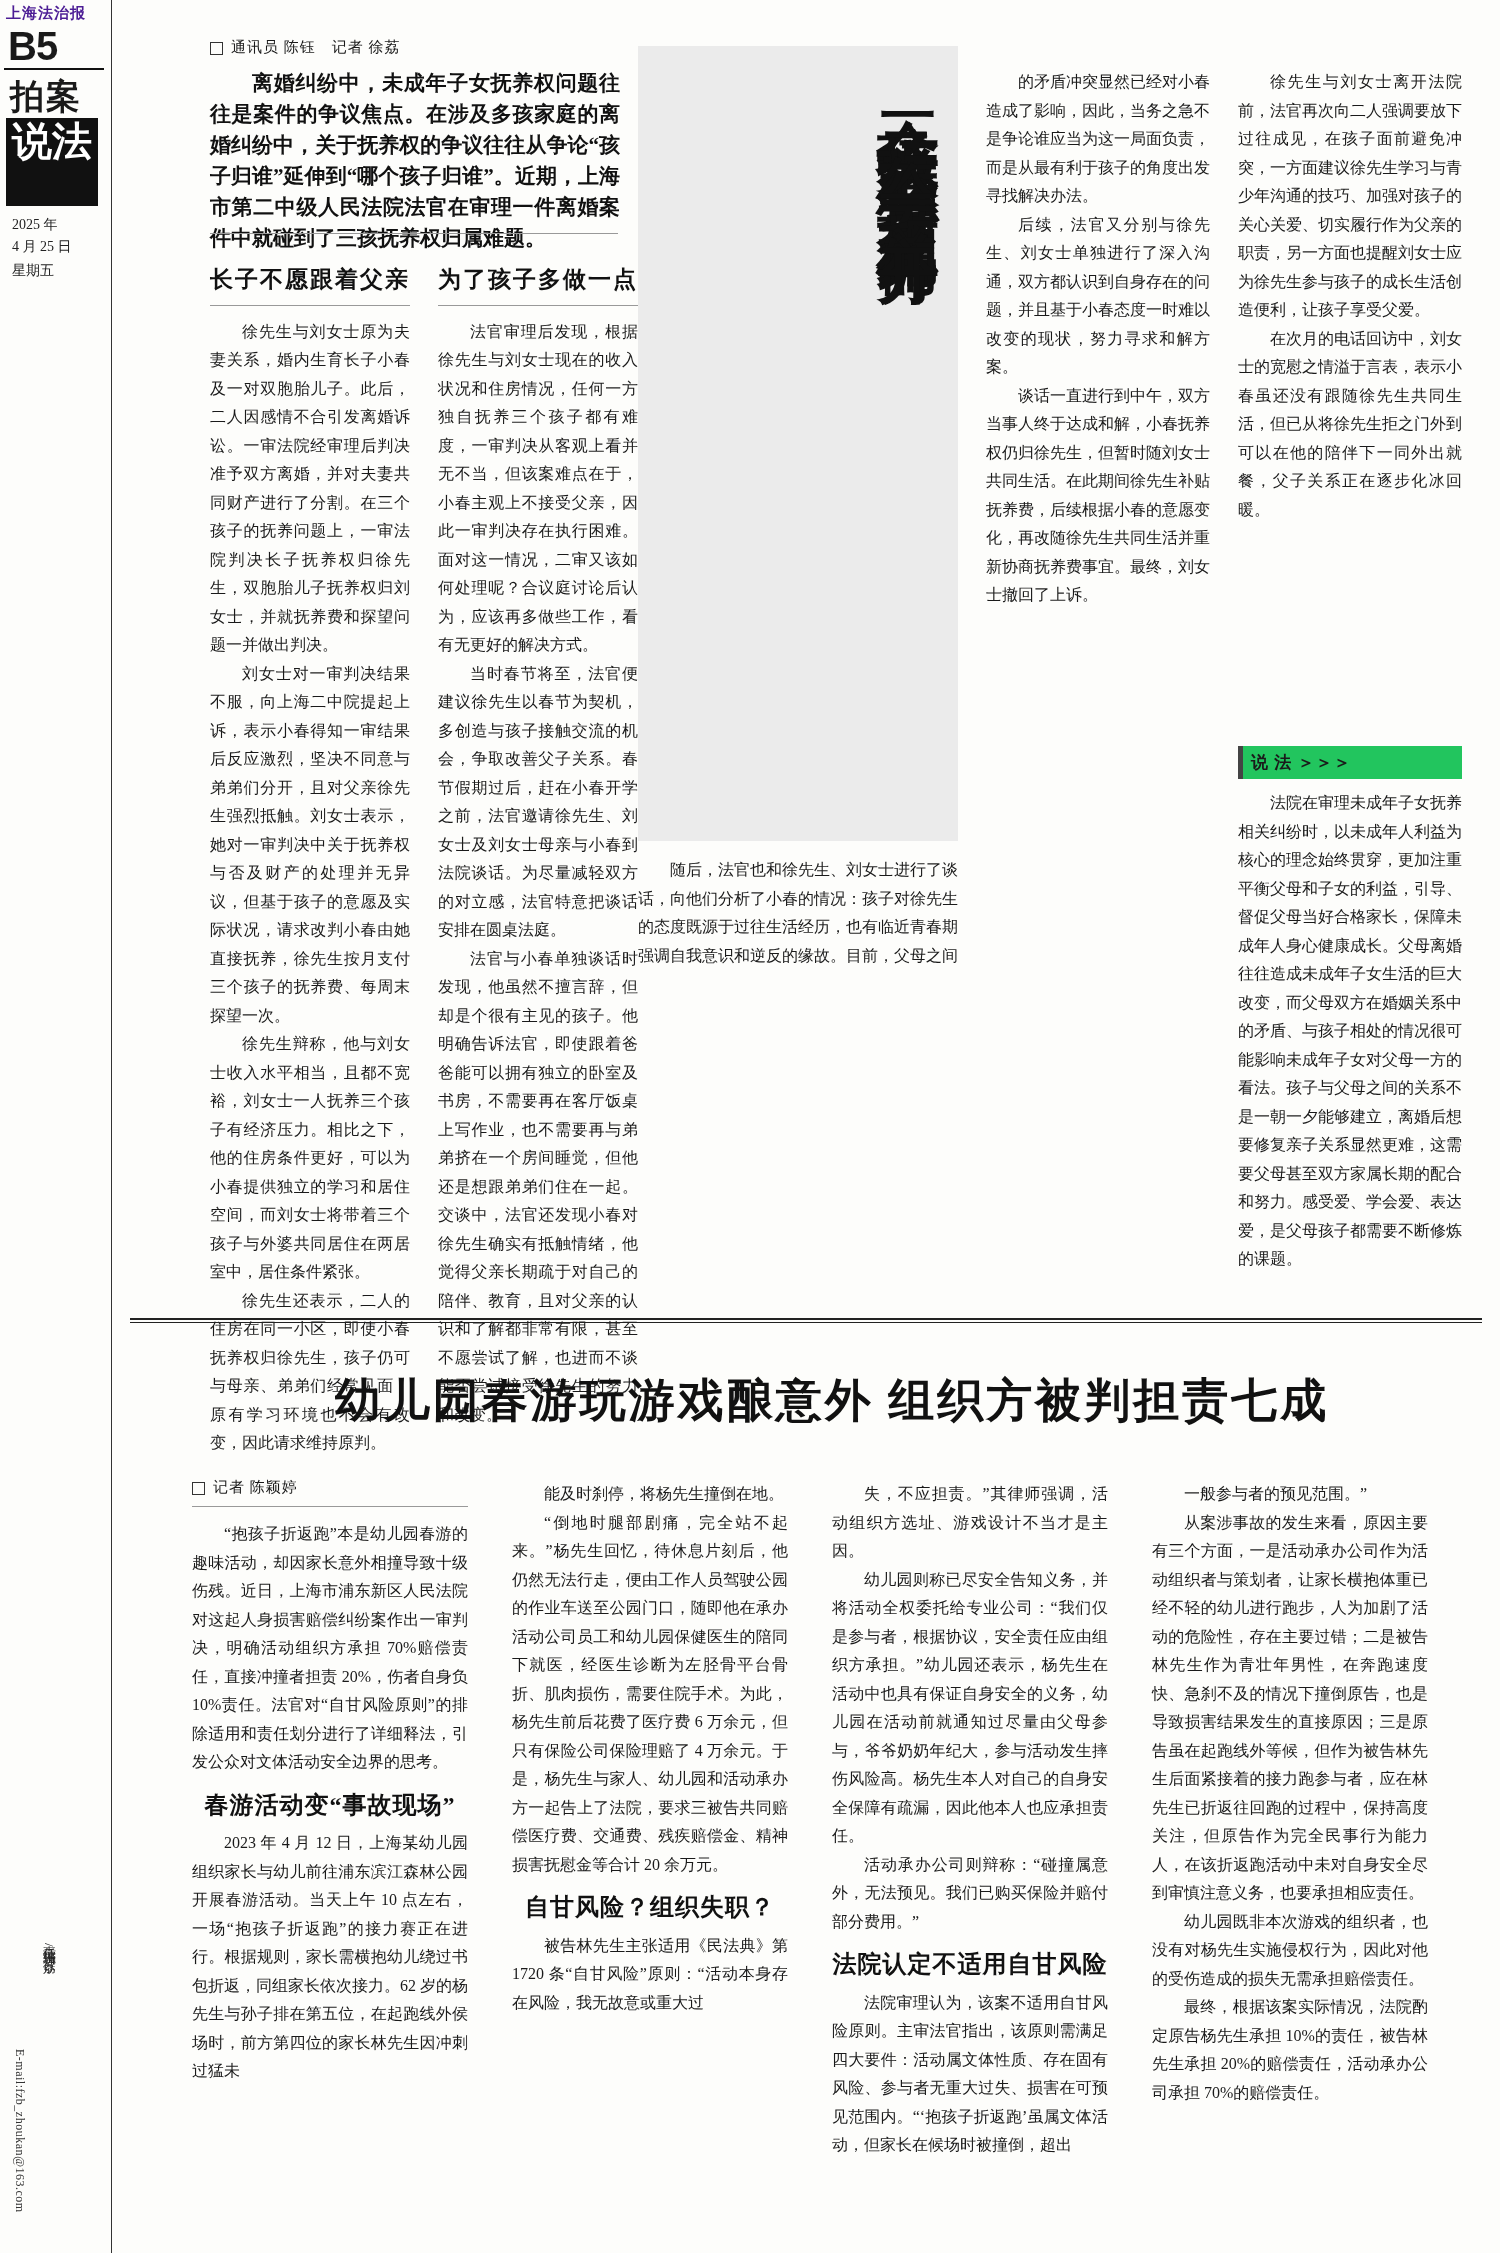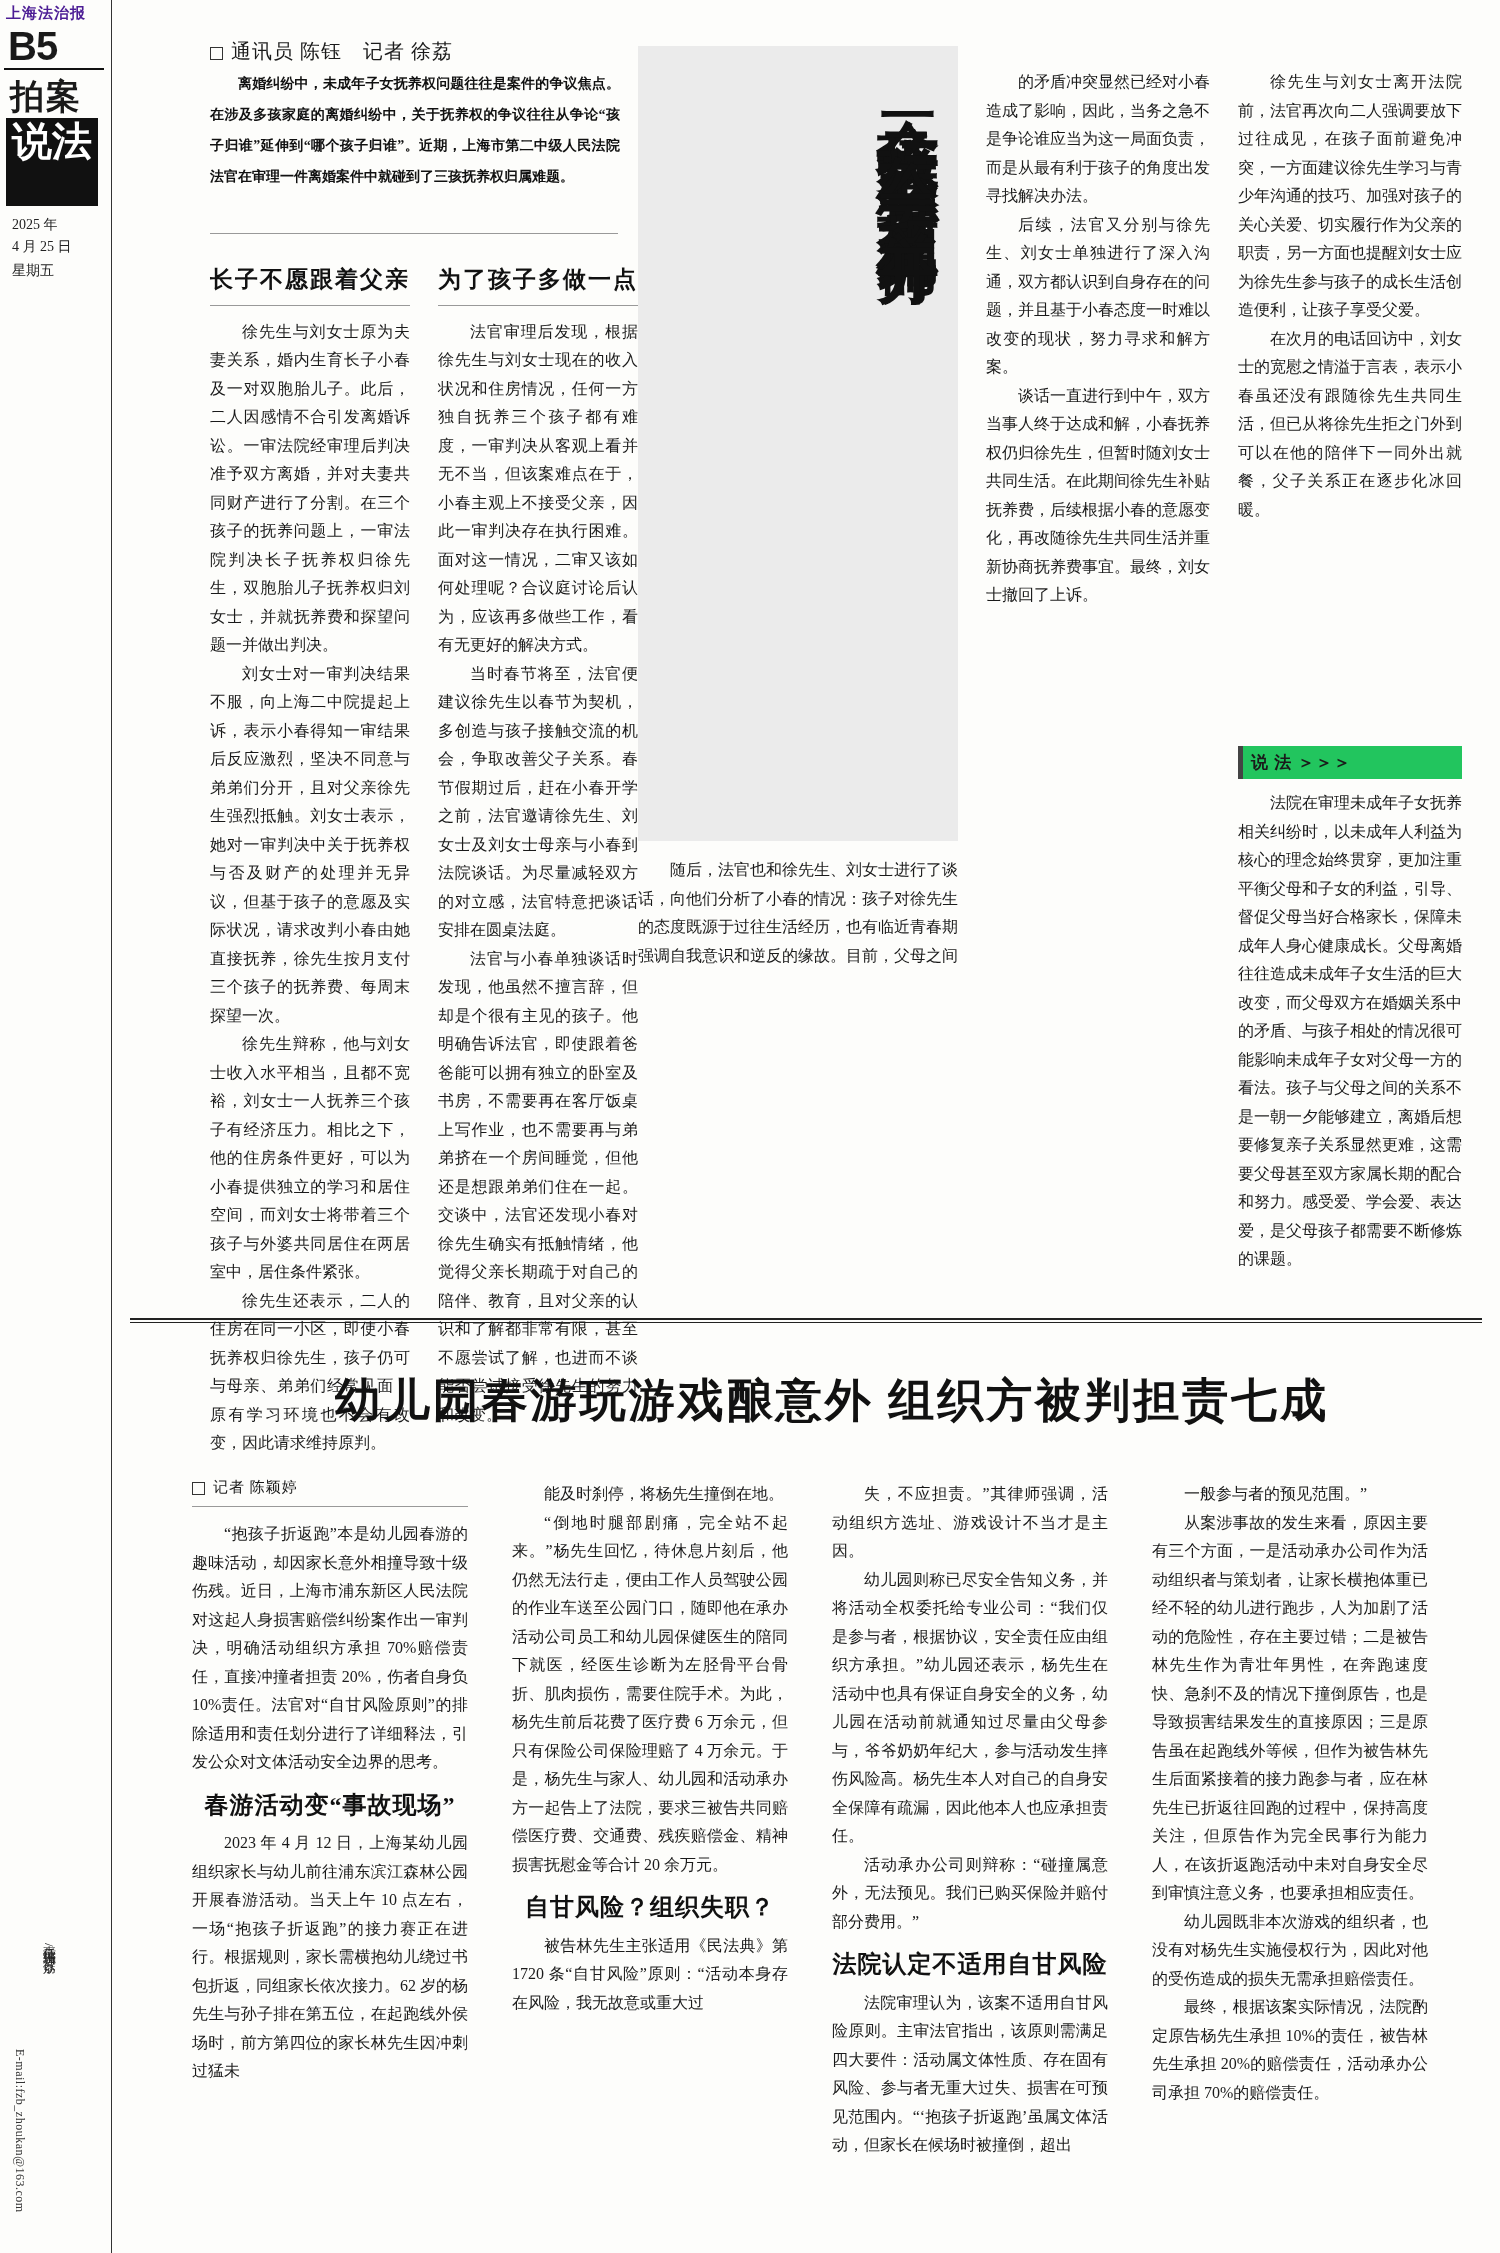--- a/index.html
+++ b/index.html
@@ -113,35 +113,35 @@
   
   .story1 {
     position: absolute;
     left: 18px; top: 28px;
     width: 1352px;
     height: 880px;
   }
   .byline-top {
     position: absolute;
     left: 80px; top: 10px;
-    font-size: 20px;
+    font-size: 15px;
     letter-spacing: 1px;
   }
   .byline-box {
     display: inline-block;
     width: 11px; height: 11px;
     border: 1px solid #333;
     margin-right: 8px;
     vertical-align: middle;
   }
   .lede {
     position: absolute;
     left: 80px; top: 40px;
     width: 410px;
-    font-size: 14px;
+    font-size: 21px;
     line-height: 31px;
     text-align: justify;
     text-indent: 2em;
     font-weight: bold;
     color: #111;
   }
   .lede-rule {
     position: absolute;
     left: 80px; top: 205px;
     width: 408px;

